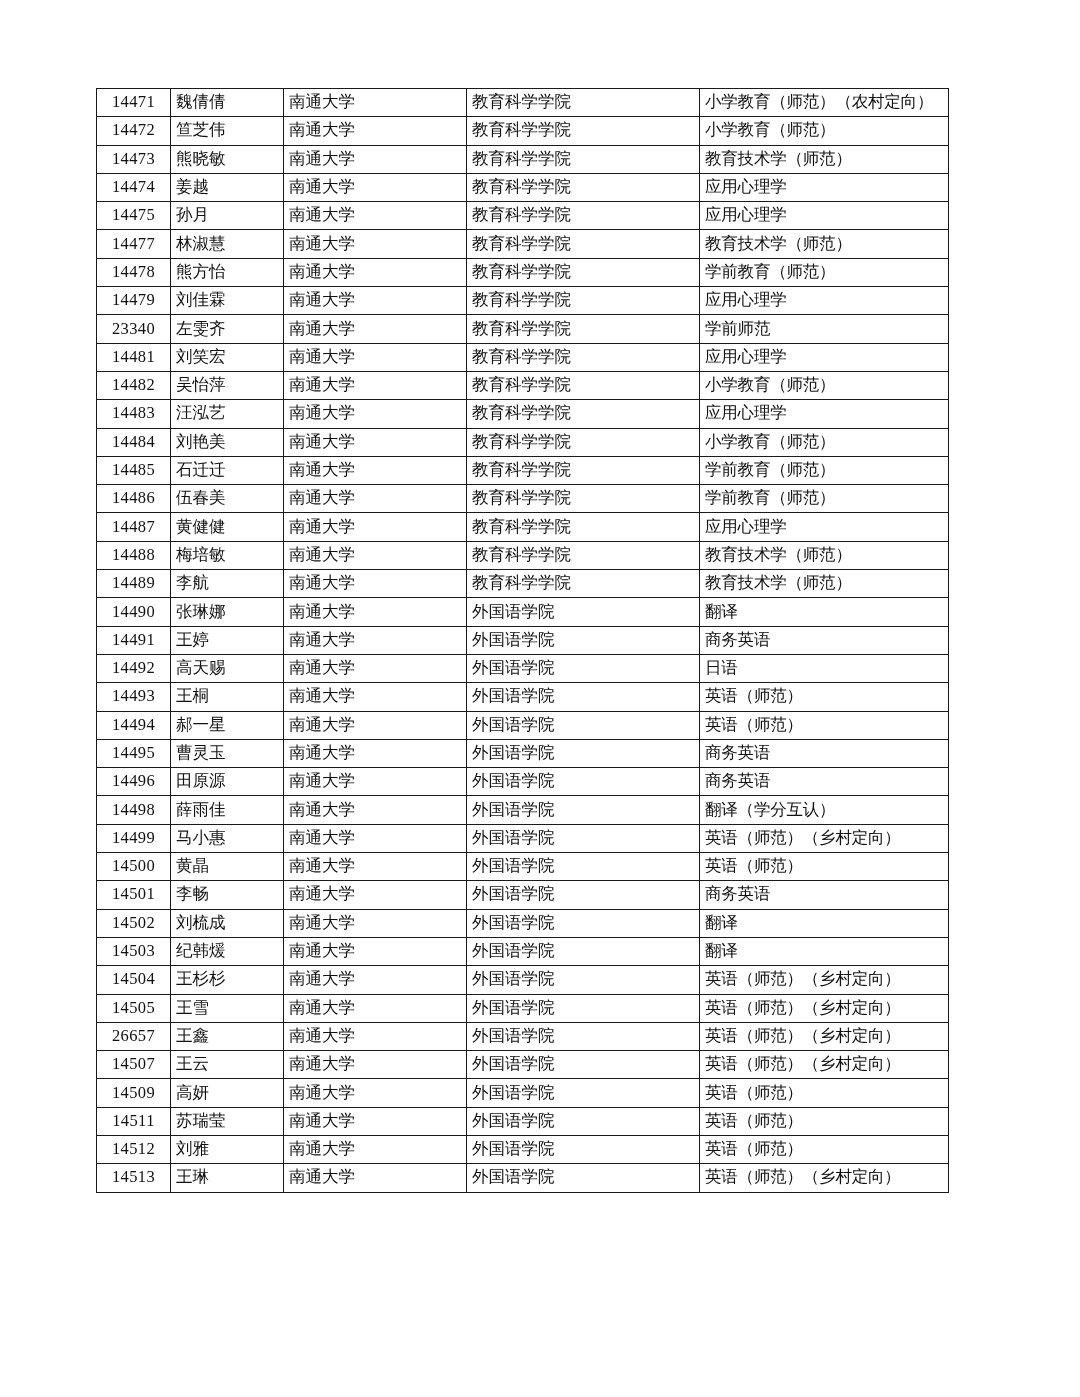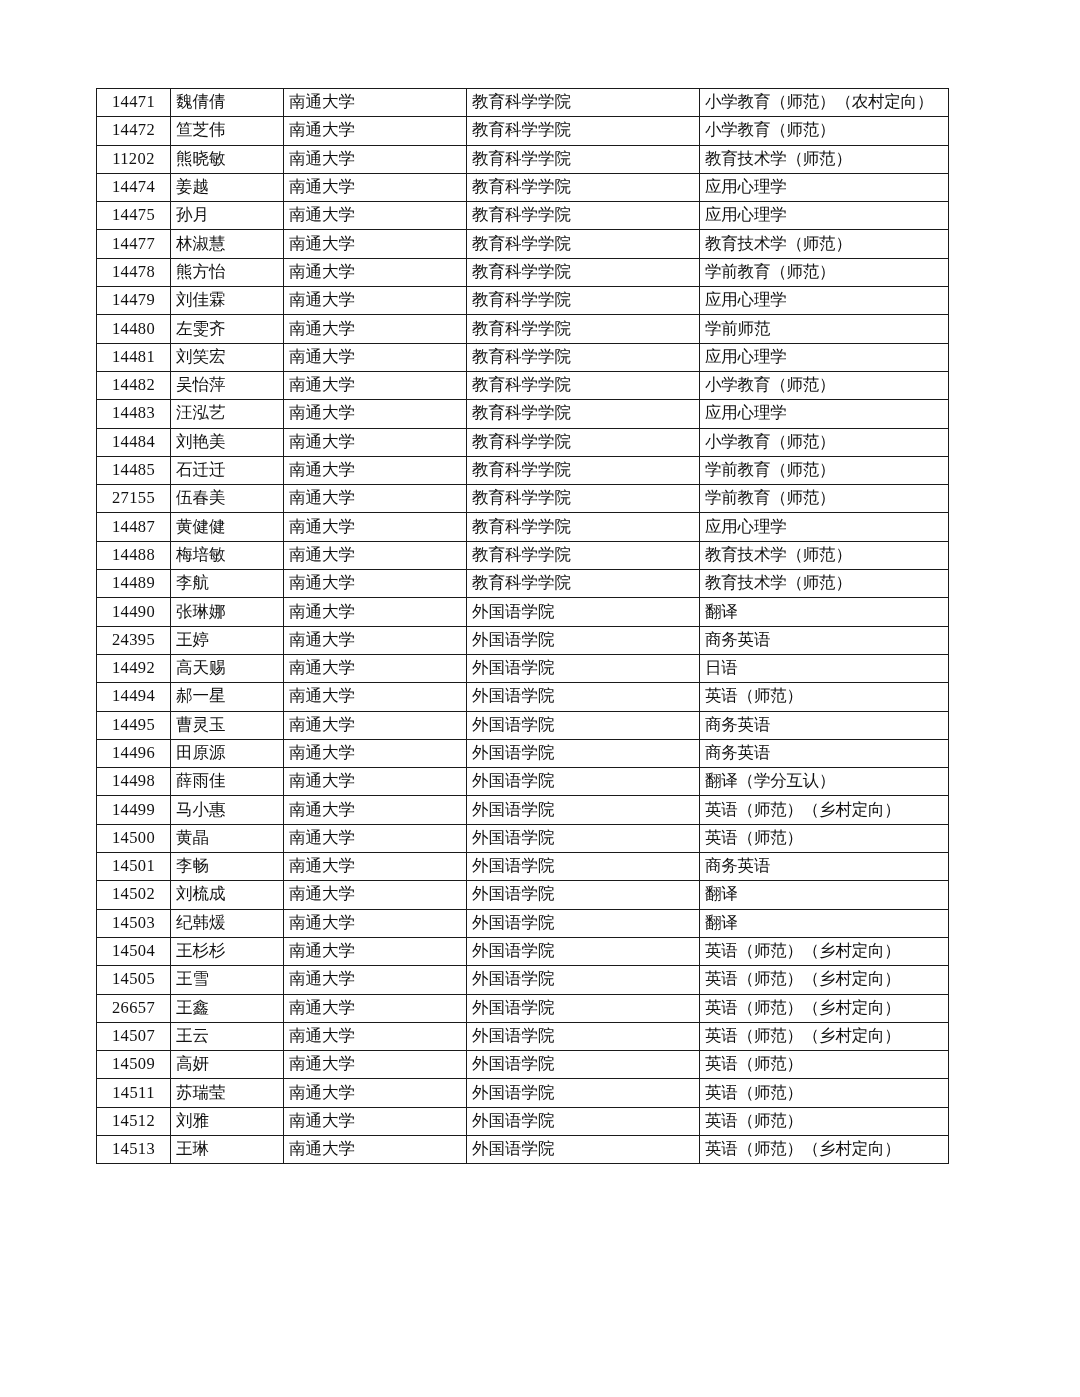--- a/index.html
+++ b/index.html
@@ -99,21 +99,21 @@
             <td class="major-cell">小学教育（师范）（农村定向）</td>
           </tr>
           <tr>
             <td class="id-cell">14472</td>
             <td class="name-cell">笪芝伟</td>
             <td class="univ-cell">南通大学</td>
             <td class="college-cell">教育科学学院</td>
             <td class="major-cell">小学教育（师范）</td>
           </tr>
           <tr>
-            <td class="id-cell">11202</td>
+            <td class="id-cell">14473</td>
             <td class="name-cell">熊晓敏</td>
             <td class="univ-cell">南通大学</td>
             <td class="college-cell">教育科学学院</td>
             <td class="major-cell">教育技术学（师范）</td>
           </tr>
           <tr>
             <td class="id-cell">14474</td>
             <td class="name-cell">姜越</td>
             <td class="univ-cell">南通大学</td>
             <td class="college-cell">教育科学学院</td>
@@ -141,21 +141,21 @@
             <td class="major-cell">学前教育（师范）</td>
           </tr>
           <tr>
             <td class="id-cell">14479</td>
             <td class="name-cell">刘佳霖</td>
             <td class="univ-cell">南通大学</td>
             <td class="college-cell">教育科学学院</td>
             <td class="major-cell">应用心理学</td>
           </tr>
           <tr>
-            <td class="id-cell">14480</td>
+            <td class="id-cell">23340</td>
             <td class="name-cell">左雯齐</td>
             <td class="univ-cell">南通大学</td>
             <td class="college-cell">教育科学学院</td>
             <td class="major-cell">学前师范</td>
           </tr>
           <tr>
             <td class="id-cell">14481</td>
             <td class="name-cell">刘笑宏</td>
             <td class="univ-cell">南通大学</td>
             <td class="college-cell">教育科学学院</td>
@@ -183,21 +183,21 @@
             <td class="major-cell">小学教育（师范）</td>
           </tr>
           <tr>
             <td class="id-cell">14485</td>
             <td class="name-cell">石迁迁</td>
             <td class="univ-cell">南通大学</td>
             <td class="college-cell">教育科学学院</td>
             <td class="major-cell">学前教育（师范）</td>
           </tr>
           <tr>
-            <td class="id-cell">27155</td>
+            <td class="id-cell">14486</td>
             <td class="name-cell">伍春美</td>
             <td class="univ-cell">南通大学</td>
             <td class="college-cell">教育科学学院</td>
             <td class="major-cell">学前教育（师范）</td>
           </tr>
           <tr>
             <td class="id-cell">14487</td>
             <td class="name-cell">黄健健</td>
             <td class="univ-cell">南通大学</td>
             <td class="college-cell">教育科学学院</td>
@@ -218,32 +218,39 @@
             <td class="major-cell">教育技术学（师范）</td>
           </tr>
           <tr>
             <td class="id-cell">14490</td>
             <td class="name-cell">张琳娜</td>
             <td class="univ-cell">南通大学</td>
             <td class="college-cell">外国语学院</td>
             <td class="major-cell">翻译</td>
           </tr>
           <tr>
-            <td class="id-cell">24395</td>
+            <td class="id-cell">14491</td>
             <td class="name-cell">王婷</td>
             <td class="univ-cell">南通大学</td>
             <td class="college-cell">外国语学院</td>
             <td class="major-cell">商务英语</td>
           </tr>
           <tr>
             <td class="id-cell">14492</td>
             <td class="name-cell">高天赐</td>
             <td class="univ-cell">南通大学</td>
             <td class="college-cell">外国语学院</td>
             <td class="major-cell">日语</td>
+          </tr>
+          <tr>
+            <td class="id-cell">14493</td>
+            <td class="name-cell">王桐</td>
+            <td class="univ-cell">南通大学</td>
+            <td class="college-cell">外国语学院</td>
+            <td class="major-cell">英语（师范）</td>
           </tr>
           <tr>
             <td class="id-cell">14494</td>
             <td class="name-cell">郝一星</td>
             <td class="univ-cell">南通大学</td>
             <td class="college-cell">外国语学院</td>
             <td class="major-cell">英语（师范）</td>
           </tr>
           <tr>
             <td class="id-cell">14495</td>

